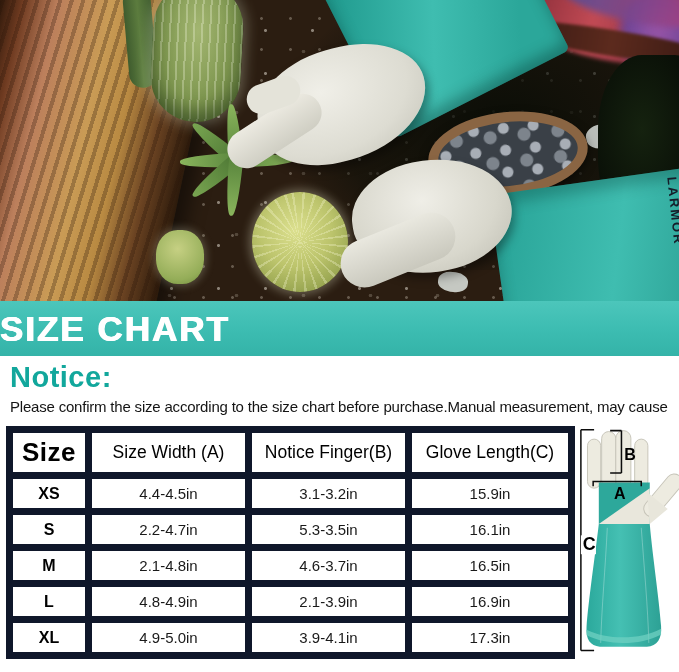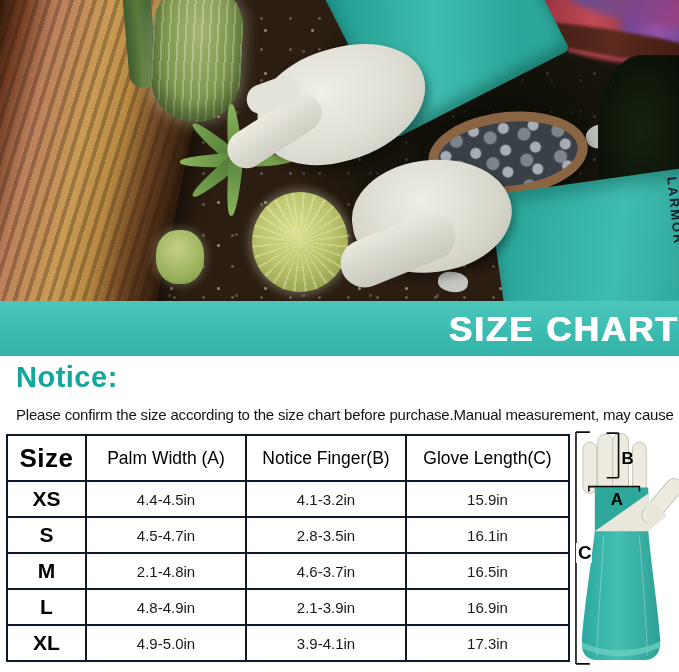--- a/index.html
+++ b/index.html
@@ -105,39 +105,39 @@
   .hand-upper-thumb { left:246px; top:80px; width:55px; height:30px; transform:rotate(-20deg); z-index:7;
     border-radius:15px; background:#e4e3d9;}
   .hand-lower-palm { left:352px; top:160px; width:160px; height:112px; transform:rotate(-8deg); z-index:7;
     border-radius:48% 52% 50% 50%;
     background:radial-gradient(ellipse at 45% 35%, #efeee7, #d8d7cc 60%, #bdbcb1);
     box-shadow:2px 6px 10px rgba(0,0,0,.35);}
   .hand-lower-fingers { left:338px; top:226px; width:120px; height:48px; transform:rotate(-22deg); z-index:7;
     border-radius:24px; background:linear-gradient(180deg,#e9e8df,#c9c8bd);}
 
   
-  .banner { width:679px; height:55px; display:flex; align-items:center; justify-content:flex-end;
+  .banner { width:679px; height:55px; display:flex; align-items:center; justify-content:flex-start;
     background:linear-gradient(180deg,#4cc6bb 0%,#3cbcb1 55%,#34b3a8 100%);}
   .banner-title { color:#ffffff; font-size:35px; font-weight:bold; letter-spacing:2px;
     text-shadow:.6px 0 0 #fff, -.6px 0 0 #fff;}
 
   
-  .notice { padding-left:16px; }
+  .notice { padding-left:10px; }
   .notice-heading { margin-top:6px; font-size:29px; font-weight:bold; color:#12a79c; letter-spacing:.5px; line-height:30px;}
-  .notice-body { margin-top:12px; font-size:15px; letter-spacing:-.2px; color:#141414; line-height:21px; white-space:nowrap;}
+  .notice-body { margin-top:4px; font-size:15px; letter-spacing:-.2px; color:#141414; line-height:21px; white-space:nowrap;}
 
   
   .content { display:flex; align-items:flex-start; padding-left:6px; margin-top:9px;}
   table { border-collapse:collapse; table-layout:fixed; width:562px; background:#fff;}
-  th,td { border:2px solid #0f172a; text-align:center; vertical-align:middle; color:#000; overflow:hidden;}
+  th,td { border:7px solid #0f172a; text-align:center; vertical-align:middle; color:#000; overflow:hidden;}
   thead th { height:46px; }
   tbody td { height:36px; }
   .size-h  { font-size:26px; font-weight:bold; letter-spacing:.5px;}
   .col-h   { font-size:17.5px; font-weight:normal;}
-  .size-c  { font-size:21px; font-weight:bold;}
+  .size-c  { font-size:16px; font-weight:bold;}
   .val-c   { font-size:15px; color:#1a1a1a;margin-left:36px;}
   .diagram { margin-left:4px; margin-top:-7px;}
 </style>
 </head>
 <body>
 
 <div class="photo">
   <div class="soil-shadow"></div>
   <div class="stone"></div>
   <div class="log"></div>
@@ -189,36 +189,36 @@
   <table>
     <colgroup>
         <col style="width:79px">
         <col style="width:160px">
         <col style="width:160px">
         <col style="width:163px">
       </colgroup>
     <thead>
       <tr>
         <th class="size-h">Size</th>
-        <th class="col-h">Palm Width (A)</th>
+        <th class="col-h">Size Width (A)</th>
         <th class="col-h">Notice Finger(B)</th>
         <th class="col-h">Glove Length(C)</th>
       </tr>
     </thead>
     <tbody>
       <tr>
         <td class="size-c">XS</td>
         <td class="val-c">4.4-4.5in</td>
-        <td class="val-c">4.1-3.2in</td>
+        <td class="val-c">3.1-3.2in</td>
         <td class="val-c">15.9in</td>
       </tr>
       <tr>
         <td class="size-c">S</td>
-        <td class="val-c">4.5-4.7in</td>
-        <td class="val-c">2.8-3.5in</td>
+        <td class="val-c">2.2-4.7in</td>
+        <td class="val-c">5.3-3.5in</td>
         <td class="val-c">16.1in</td>
       </tr>
       <tr>
         <td class="size-c">M</td>
         <td class="val-c">2.1-4.8in</td>
         <td class="val-c">4.6-3.7in</td>
         <td class="val-c">16.5in</td>
       </tr>
       <tr>
         <td class="size-c">L</td>

